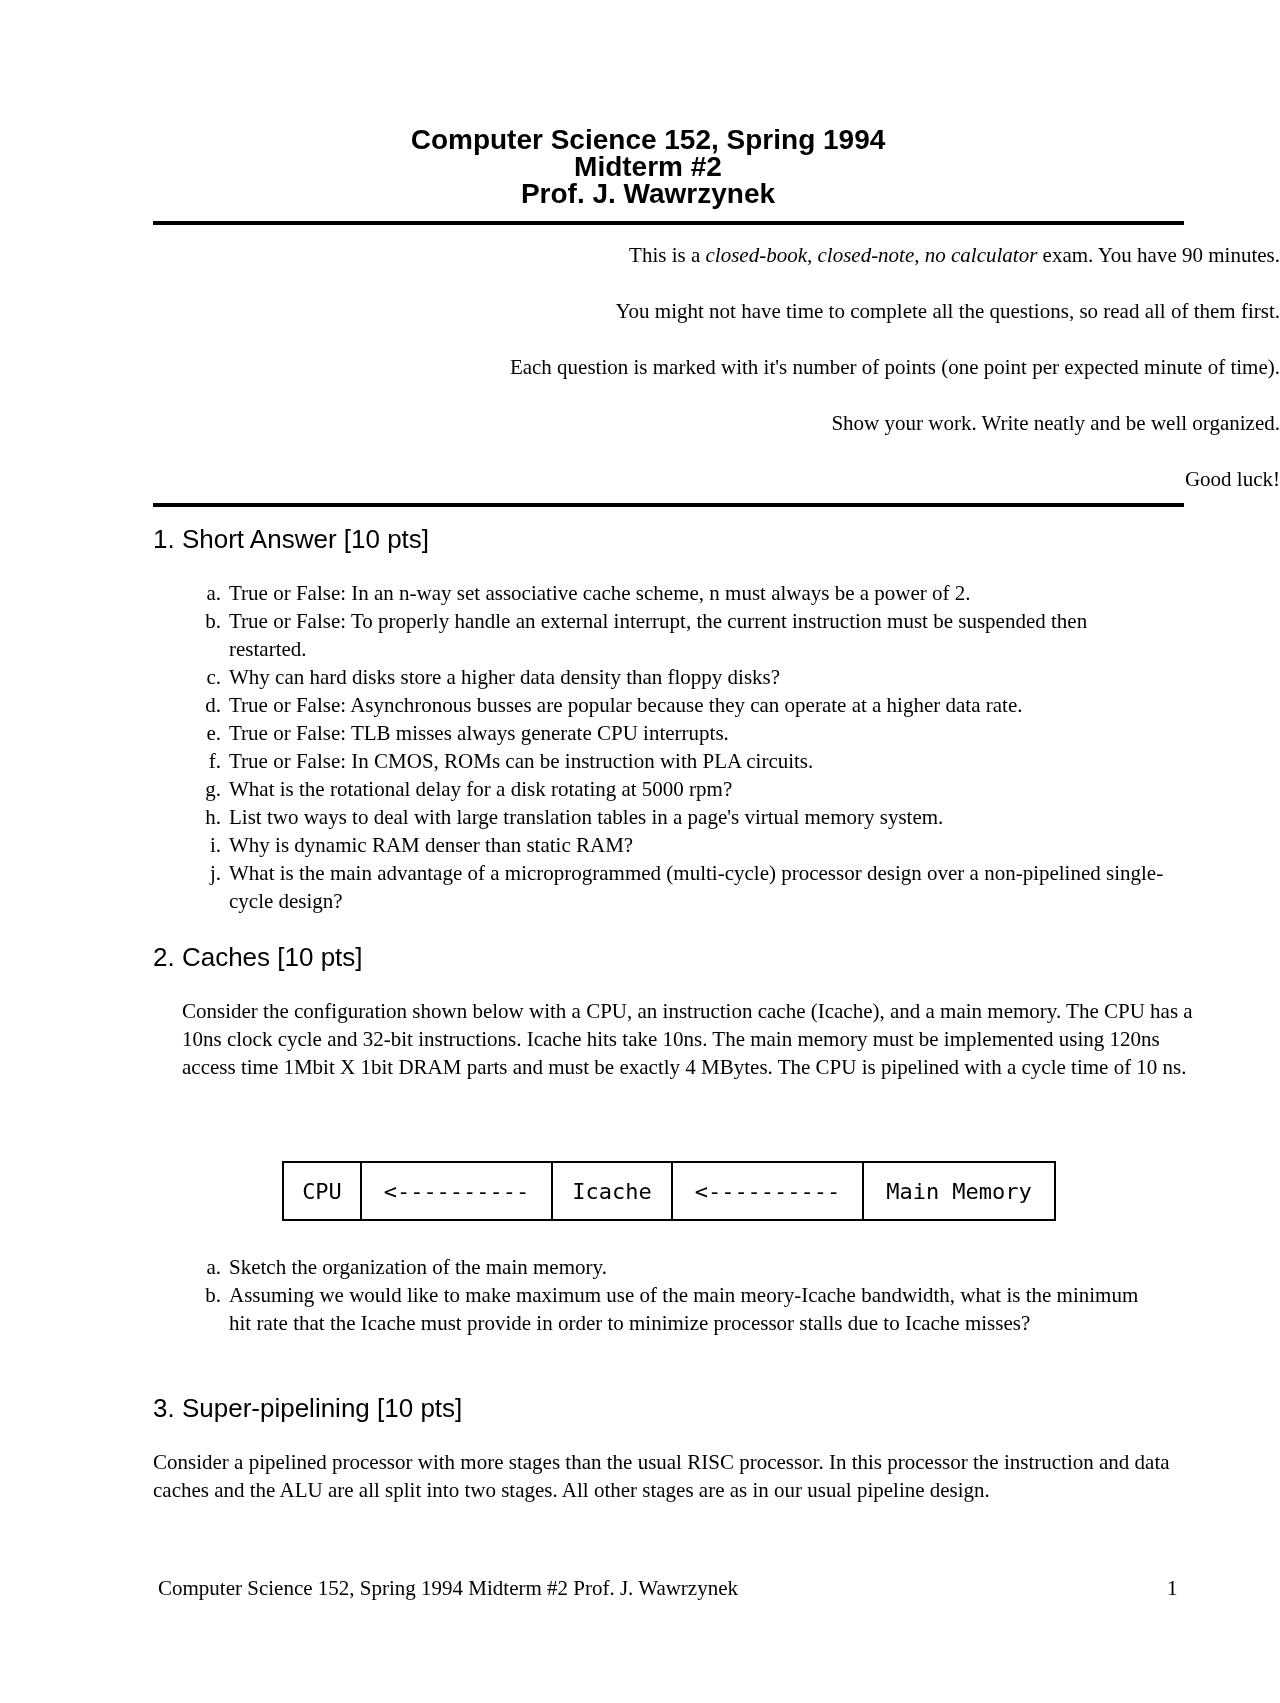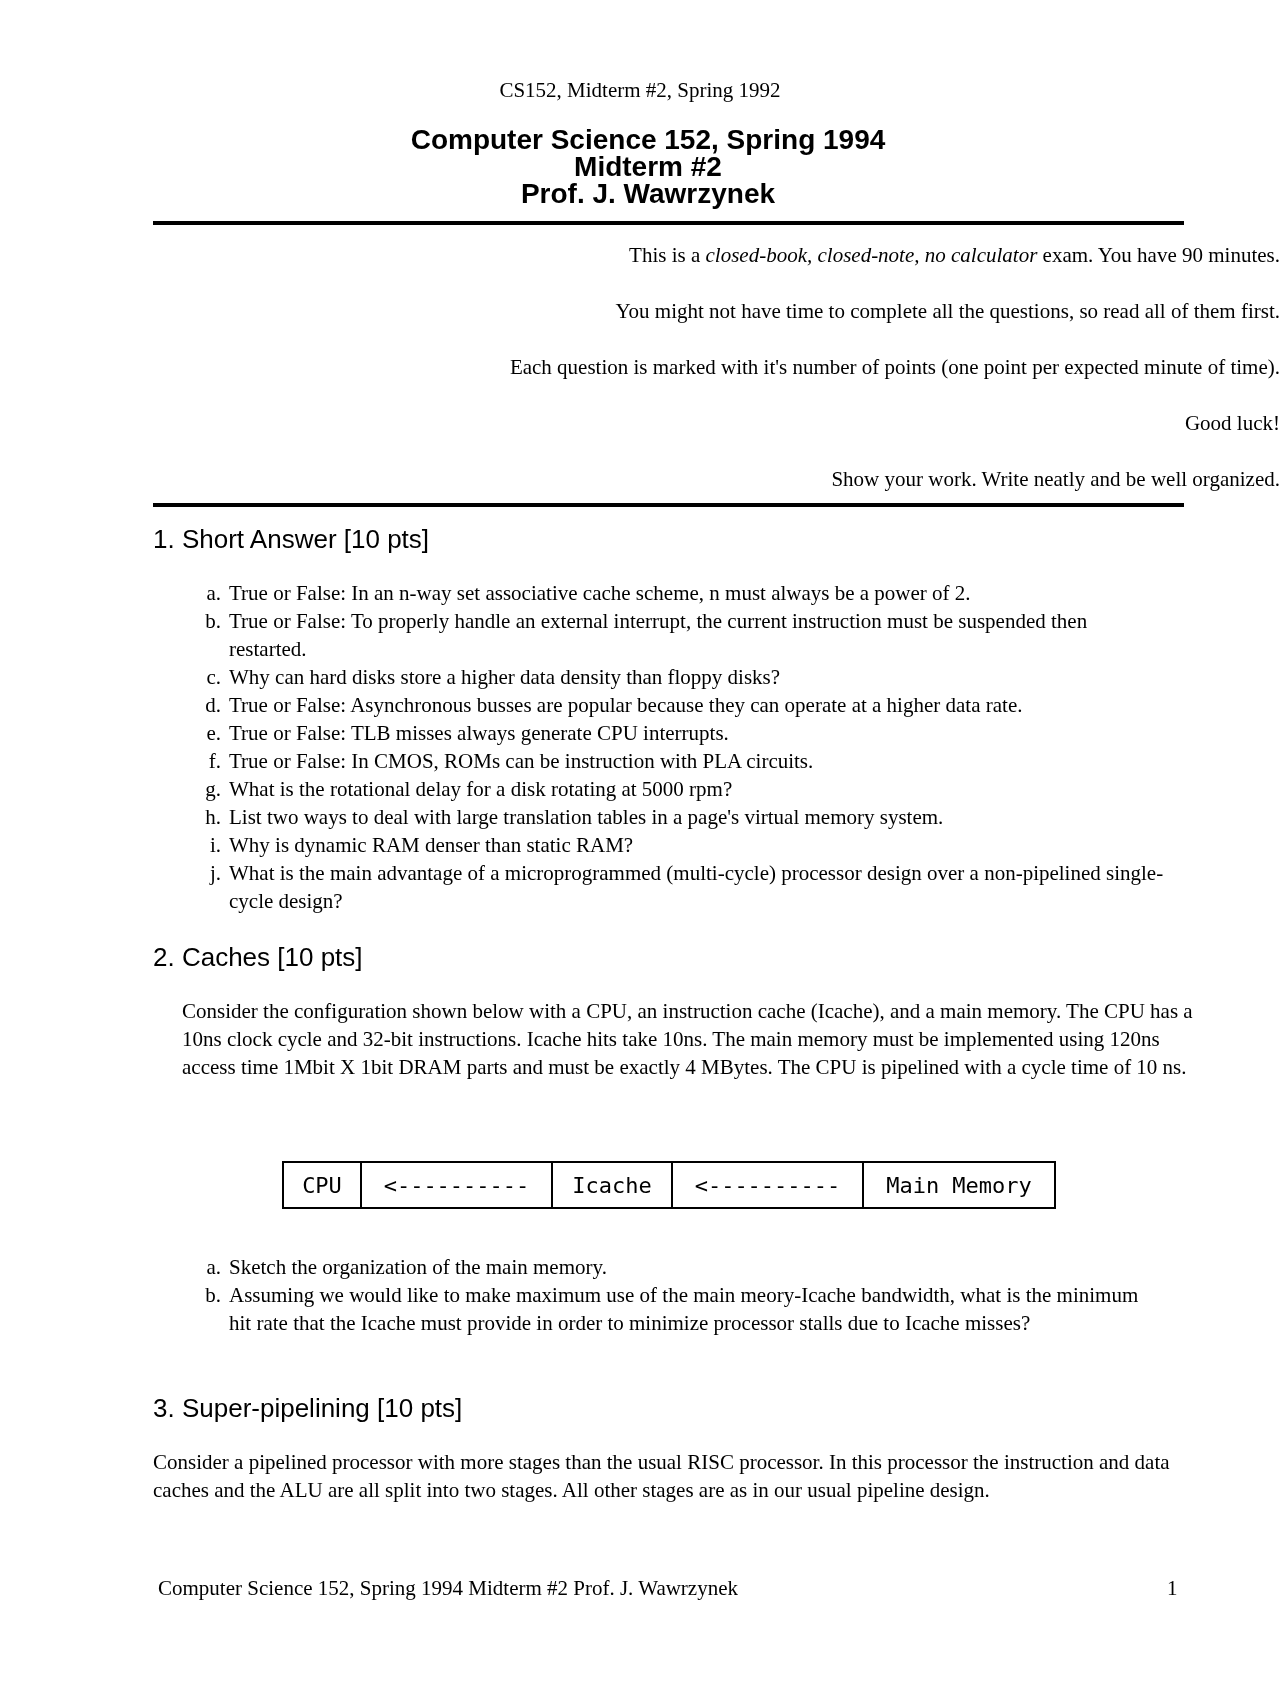--- a/index.html
+++ b/index.html
@@ -20,48 +20,47 @@
 
   .section-heading { position: absolute; left: 153px; font-family: "Liberation Sans", sans-serif; font-weight: normal; font-size: 26px; }
 
   .qlist { position: absolute; left: 205px; width: 960px; font-size: 21px; line-height: 28px; list-style: none; margin: 0; padding: 0; }
   .qlist li { position: relative; padding-left: 24px; }
   .qlist li .lbl { position: absolute; left: 0; width: 24px; text-align: right; padding-right: 4px; box-sizing: border-box; }
   .qlist li .lbl { left: -4px; }
 
   .para { position: absolute; left: 153px; width: 1032px; font-size: 21px; line-height: 28px; margin: 0; }
 
-  .diagram { position: absolute; top: 1161px; left: 282px; height: 48px; display: flex; border: 2px solid #000; box-sizing: border-box; font-family: "DejaVu Sans Mono", monospace; font-size: 22px; }
+  .diagram { position: absolute; top: 1161px; left: 282px; height: 60px; display: flex; border: 2px solid #000; box-sizing: border-box; font-family: "DejaVu Sans Mono", monospace; font-size: 22px; }
   .diagram .cell { display: flex; align-items: center; justify-content: center; border-right: 2px solid #000; box-sizing: border-box; height: 100%; white-space: pre; }
   .diagram .cell:last-child { border-right: none; text-align: right; }
 
   .footer { position: absolute; top: 1576px; left: 158px; font-size: 21px; }
   .page-number { position: absolute; top: 1576px; left: 1167px; font-size: 21px; }
 </style>
 </head>
 <body>
 
 <div class="page">
 
-  <div class="running-header">CS152, Midterm #2, Spring 1992</div>
 
   <div class="title-block">
     <div>Computer Science 152, Spring 1994</div>
     <div>Midterm #2</div>
     <div>Prof. J. Wawrzynek</div>
   </div>
 
   <div class="rule top"></div>
 
   <div class="instructions">
     <p><span>This is a </span><i>closed-book, closed-note, no calculator</i><span> exam. You have 90 minutes.</span></p>
     <p>You might not have time to complete all the questions, so read all of them first.</p>
     <p>Each question is marked with it's number of points (one point per expected minute of time).</p>
+    <p>Show your work. Write neatly and be well organized.</p>
     <p>Good luck!</p>
-    <p>Show your work. Write neatly and be well organized.</p>
   </div>
 
   <div class="rule bottom"></div>
 
   <div class="section-heading" style="top:524px;">1. Short Answer  [10 pts]</div>
   <ul class="qlist" style="top:579px;">
     <li><span class="lbl">a.</span><span>True or False:  In an n-way set associative cache scheme, n must always be a power of 2.</span></li>
     <li><span class="lbl">b.</span><span>True or False:  To properly handle an external interrupt, the current instruction must be suspended then restarted.</span></li>
     <li><span class="lbl">c.</span><span>Why can hard disks store a higher data density than floppy disks?</span></li>
     <li><span class="lbl">d.</span><span>True or False:  Asynchronous busses are popular because they can operate at a higher data rate.</span></li>

